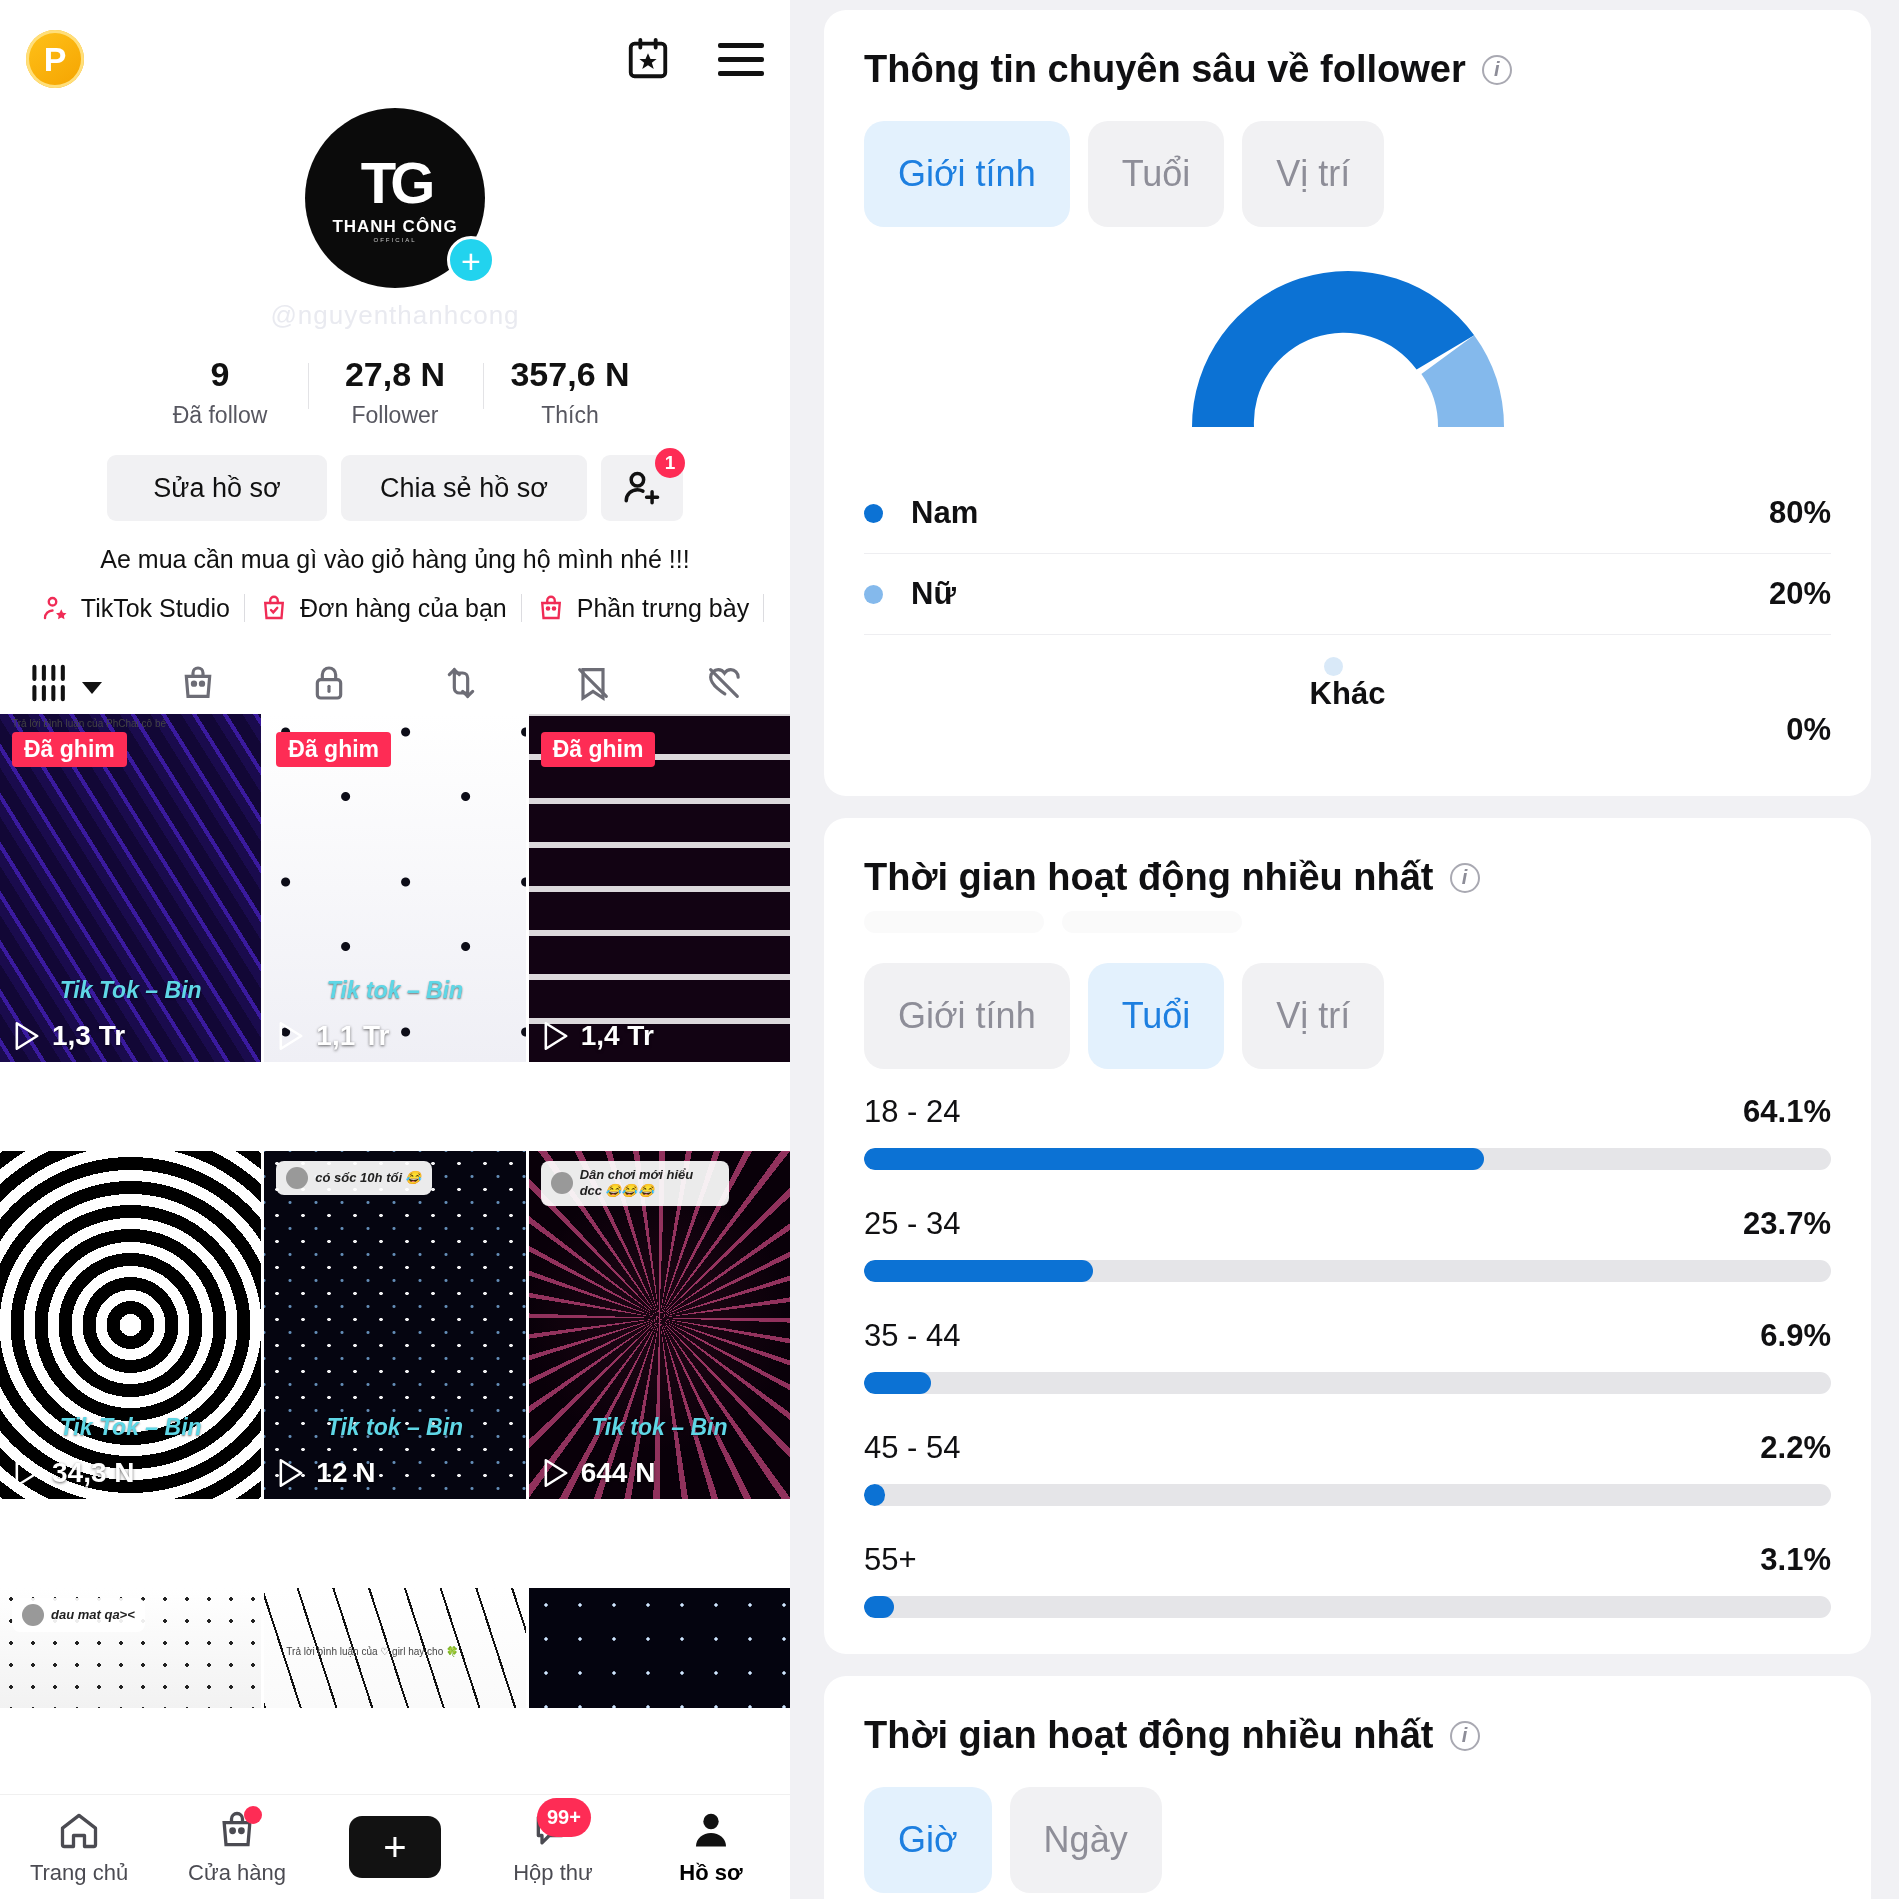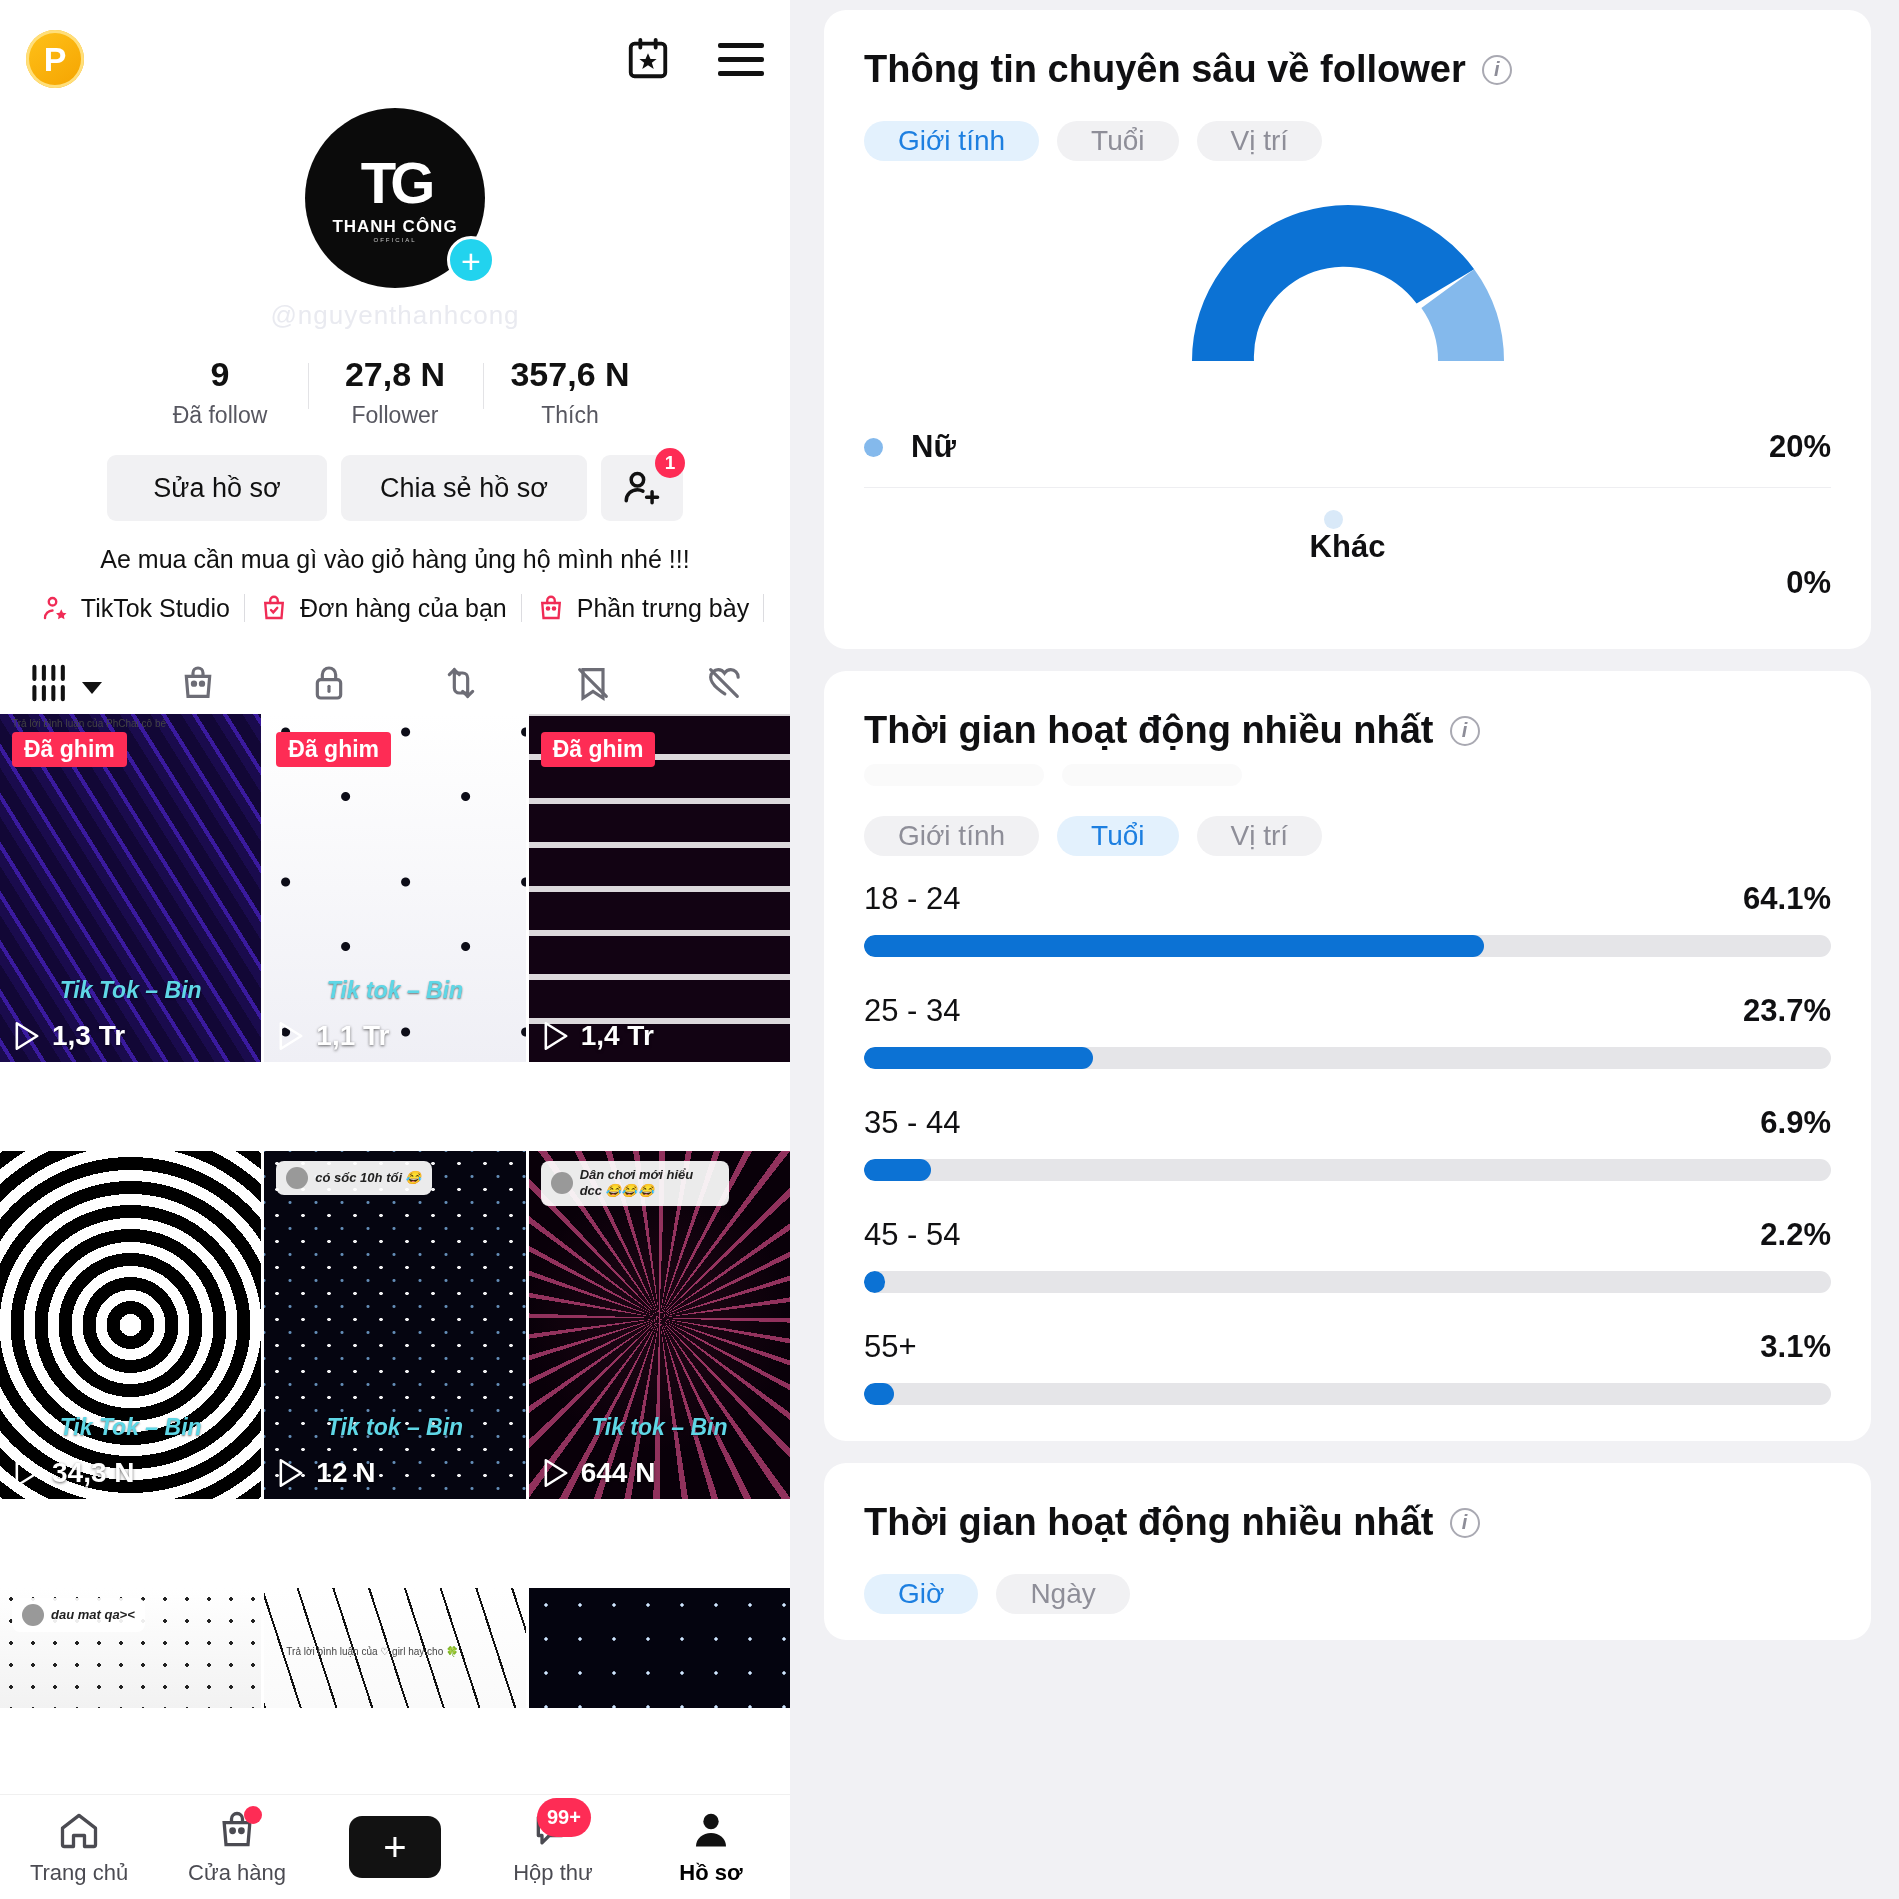--- a/index.html
+++ b/index.html
@@ -204,22 +204,22 @@
     font-size:38px; font-weight:bold; color:#101012;
     display:flex; align-items:center; gap:16px;
   }
   .info-i{
     width:30px;height:30px;border-radius:50%;border:2px solid #a9a9b2;
     color:#8d8d98; font-size:20px; font-weight:bold; display:inline-flex;
     align-items:center; justify-content:center; font-style:italic;
   }
   .seg{ display:flex; gap:18px; margin-top:30px; }
   .seg-item{
-    background:#f1f1f3; color:#8e8e98; font-size:28px; border-radius:20px;
-    padding:4px 34px;
+    background:#f1f1f3; color:#8e8e98; font-size:36px; border-radius:20px;
+    padding:32px 34px;
   }
   .seg-item.active{ background:#e3f1fd; color:#1d7fe0; }
 
   .gauge-wrap{ display:flex; justify-content:center; margin-top:34px; height:170px;}
   .gauge{ position:relative; width:340px; height:170px; overflow:hidden;}
   .gauge svg{ display:block; }
 
   .legend{ margin-top:42px; }
   .legend-row{
     display:flex; align-items:center; padding:22px 0;
@@ -536,20 +536,25 @@
 
           <path d="M 14 166 A 156 156 0 0 1 296.2 74.2 L 238.6 108.6 A 90 90 0 0 0 76 166 Z" fill="#0c72d4"></path>
 
           <path d="M 296.2 74.2 A 156 156 0 0 1 326 166 L 260 166 A 90 90 0 0 0 243.4 113 Z" fill="#84b9ec"></path>
         </svg>
       </div>
     </div>
 
     <div class="legend">
       <div class="legend-row">
+        <span class="legend-dot" style="background:#0c72d4"></span>
+        <span class="legend-name">Nam</span>
+        <span class="legend-val">80%</span>
+      </div>
+      <div class="legend-row">
         <span class="legend-dot" style="background:#84b9ec"></span>
         <span class="legend-name">Nữ</span>
         <span class="legend-val">20%</span>
       </div>
       <div class="legend-row">
         <span class="legend-dot" style="background:#d9e9f8"></span>
         <span class="legend-name">Khác</span>
         <span class="legend-val">0%</span>
       </div>
     </div>

